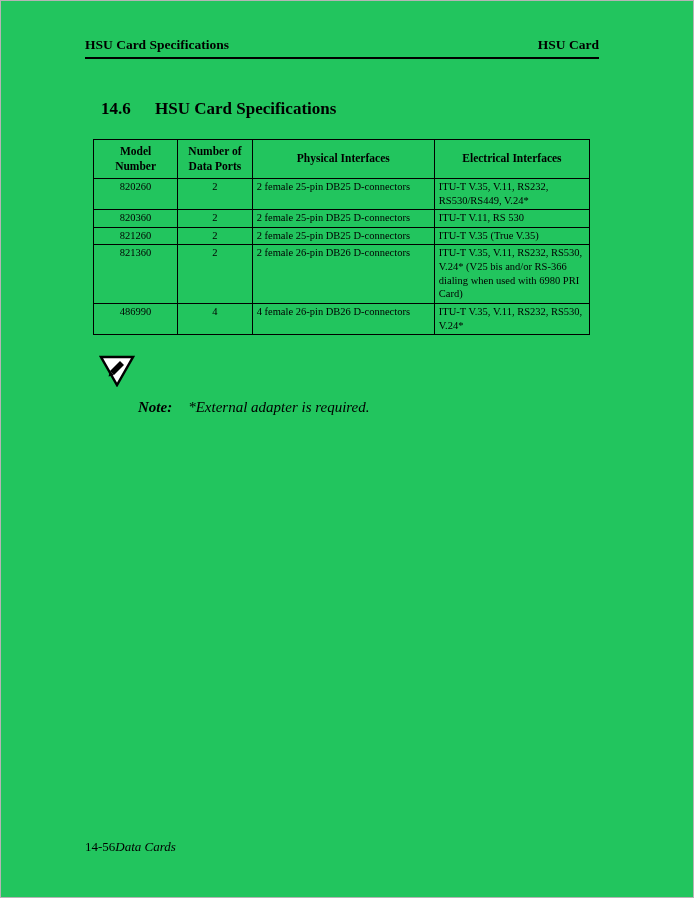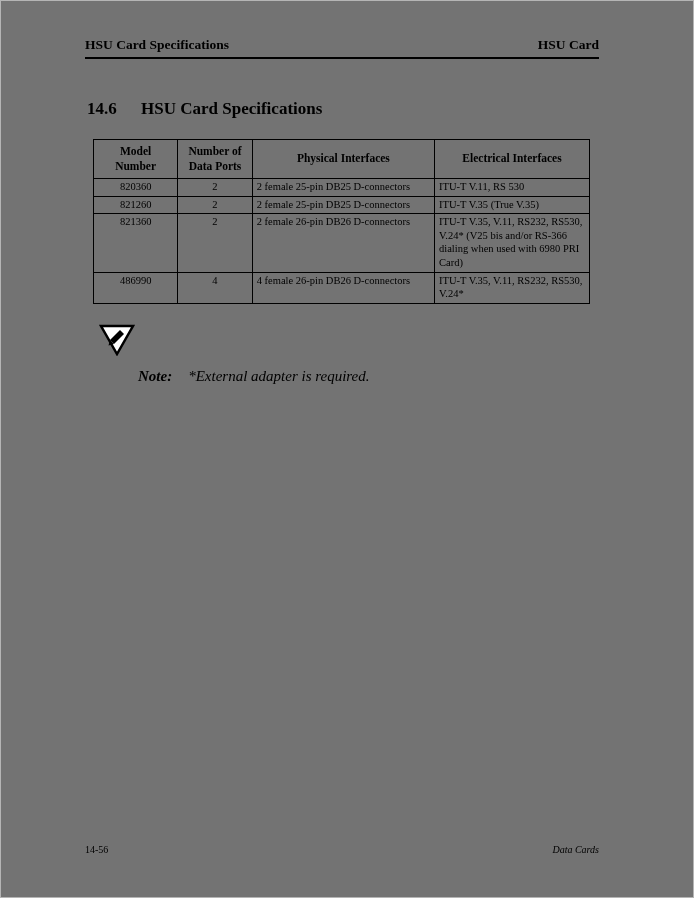--- a/index.html
+++ b/index.html
@@ -5,21 +5,21 @@
   html, body {
     margin: 0;
     padding: 0;
     background: #ffffff;
   }
   .page {
     position: relative;
     width: 694px;
     height: 898px;
     box-sizing: border-box;
-    background: #737373;
+    background: #22c55e;
     border: 1px solid #b5b5b5;
     font-family: "Liberation Serif", serif;
     color: #000000;
     overflow: hidden;
   }
   .content {
     padding: 36px 94px 0 84px;
   }
   .running-header {
     display: flex;
@@ -27,21 +27,21 @@
     align-items: baseline;
     font-weight: bold;
     font-size: 13.5px;
   }
   .header-rule {
     height: 2px;
     background: #000000;
     margin-top: 4px;
   }
   .section-heading {
-    margin: 40px 0 0 2px;
+    margin: 40px 0 0 16px;
     font-size: 17px;
     font-weight: bold;
   }
   .section-heading .sec-num {
     display: inline-block;
     min-width: 36px;
     margin-right: 18px;
   }
   table.spec-table {
     margin: 20px 9px 0 8px;
@@ -90,23 +90,23 @@
   .note-label {
     font-weight: bold;
     margin-right: 16px;
   }
   .page-footer {
     position: absolute;
     left: 84px;
     right: 94px;
     bottom: 42px;
     display: flex;
-    justify-content: space-between;
+    justify-content: flex-start;
     align-items: baseline;
-    font-size: 10px;
+    font-size: 13px;
   }
   .footer-right { font-style: italic; }
 </style>
 </head>
 <body>
 
 <div class="page">
   <div class="content">
 
     <div class="running-header">
@@ -130,20 +130,26 @@
         <tr>
           <th>Model
 Number</th>
           <th>Number of
 Data Ports</th>
           <th>Physical Interfaces</th>
           <th>Electrical Interfaces</th>
         </tr>
       </thead>
       <tbody>
+        <tr>
+          <td class="center">820260</td>
+          <td class="center">2</td>
+          <td class="left">2 female 25-pin DB25 D-connectors</td>
+          <td class="left">ITU-T V.35, V.11, RS232, RS530/RS449, V.24*</td>
+        </tr>
         <tr>
           <td class="center">820360</td>
           <td class="center">2</td>
           <td class="left">2 female 25-pin DB25 D-connectors</td>
           <td class="left">ITU-T V.11, RS 530</td>
         </tr>
         <tr>
           <td class="center">821260</td>
           <td class="center">2</td>
           <td class="left">2 female 25-pin DB25 D-connectors</td>

